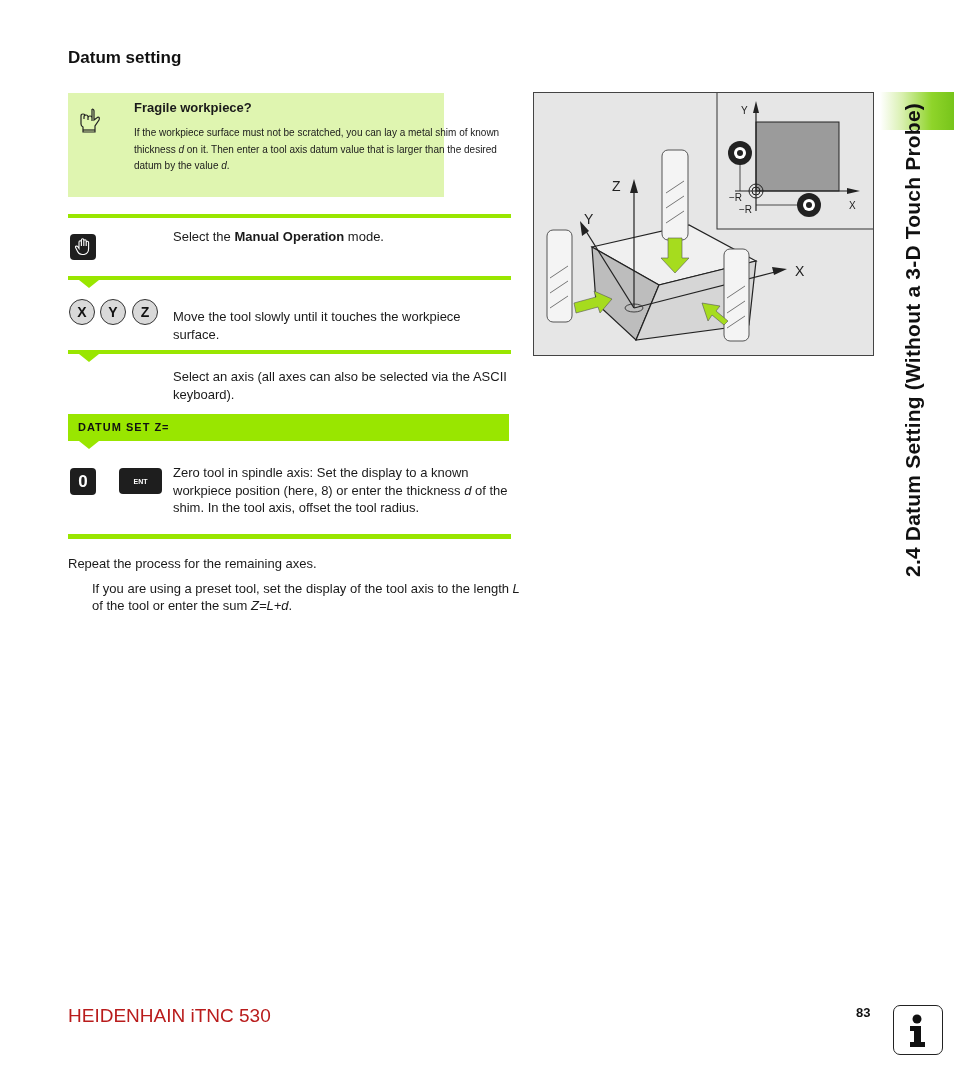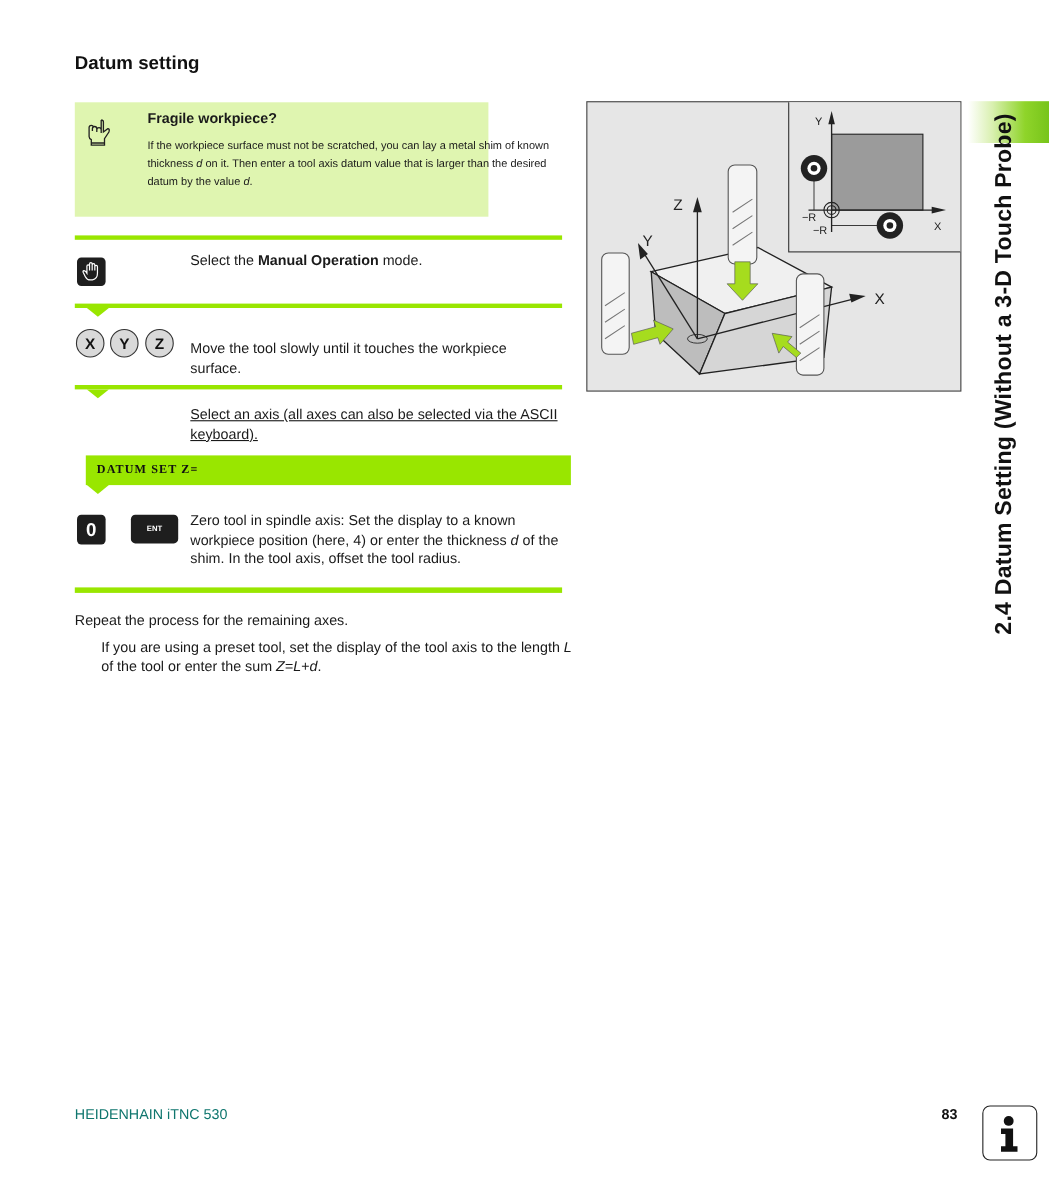--- a/index.html
+++ b/index.html
@@ -27,41 +27,41 @@
     display: flex; align-items: center; justify-content: center; font-weight: bold;
   }
   .key-round {
     position: absolute; width: 26px; height: 26px; border-radius: 50%;
     background: #d9d9d9; border: 1.5px solid #333; box-sizing: border-box;
     display: flex; align-items: center; justify-content: center;
     font-weight: bold; font-size: 14px; color: #111;
   }
   .dialog {
     left: 68px; top: 414px; width: 441px; height: 27px; background: #99e600;
-    font-family: Liberation Serif, serif; font-weight: bold; font-size: 11px;
-    letter-spacing: 1px; line-height: 27px; padding-left: 10px; box-sizing: border-box; color: #111; margin-left: 10px;
+    font-family: Liberation Sans, sans-serif; font-weight: bold; font-size: 11px;
+    letter-spacing: 1px; line-height: 27px; padding-left: 10px; box-sizing: border-box; color: #111;
   }
   .para { left: 68px; width: 440px; font-size: 13px; line-height: 16.5px; }
   .figure {
     left: 533px; top: 92px; width: 341px; height: 264px;
     background: #e6e6e6; border: 1px solid #444; box-sizing: border-box;
   }
   .side-tab {
     left: 880px; top: 92px; width: 74px; height: 38px;
     background: linear-gradient(to right, #ffffff 0%, #d9f0b0 30%, #8fd42a 70%, #77c41a 100%);
   }
   .side-title {
     left: 893px; top: 50px; width: 40px; height: 580px;
     display: flex; align-items: center; justify-content: center;
   }
   .side-title span {
     transform: rotate(-90deg); white-space: nowrap; font-size: 21px; font-weight: bold;
     color: #111; display: inline-block; letter-spacing: 0.2px;
   }
-  .footer-left { left: 68px; top: 1005px; font-size: 13px; color: #0f766e; }
+  .footer-left { left: 68px; top: 1005px; font-size: 19px; color: #b91c1c; }
   .footer-page { left: 856px; top: 1005px; font-size: 13px; font-weight: bold; color: #111; }
   .info-box {
     left: 893px; top: 1005px; width: 50px; height: 50px; border: 1.5px solid #222;
     border-radius: 7px; box-sizing: border-box; background: #fff;
   }
 </style>
 </head>
 <body>
 
 <div class="abs h2">Datum setting</div>
@@ -88,28 +88,28 @@
 <div class="tri" style="left:79px; top:280px;"></div>
 
 <div class="key-round" style="left:69px; top:299px;">X</div>
 <div class="key-round" style="left:100px; top:299px;">Y</div>
 <div class="key-round" style="left:132px; top:299px;">Z</div>
 <div class="step-text" style="top:308px;">Move the tool slowly until it touches the workpiece surface.</div>
 
 <div class="gbar" style="top:350px;"></div>
 <div class="tri" style="left:79px; top:354px;"></div>
 
-<div class="step-text" style="top:368px;text-decoration:underline;">Select an axis (all axes can also be selected via the ASCII keyboard).</div>
+<div class="step-text" style="top:368px;">Select an axis (all axes can also be selected via the ASCII keyboard).</div>
 
 <div class="abs dialog">DATUM SET Z=</div>
 <div class="tri" style="left:79px; top:441px;"></div>
 
 <div class="key-dark" style="left:70px; top:468px; width:26px; height:27px; font-size:17px;">0</div>
 <div class="key-dark" style="left:119px; top:468px; width:43px; height:26px; font-size:7px;">ENT</div>
-<div class="step-text" style="top:464px;"><span>Zero tool in spindle axis: Set the display to a known workpiece position (here, 4) or enter the thickness </span><i>d</i><span> of the shim. In the tool axis, offset the tool radius.</span></div>
+<div class="step-text" style="top:464px;"><span>Zero tool in spindle axis: Set the display to a known workpiece position (here, 8) or enter the thickness </span><i>d</i><span> of the shim. In the tool axis, offset the tool radius.</span></div>
 
 <div class="gbar" style="top:534px; height:5px;"></div>
 
 <div class="abs para" style="top:556px;">Repeat the process for the remaining axes.</div>
 <div class="abs para" style="top:581px;margin-left:24px;"><span>If you are using a preset tool, set the display of the tool axis to the length </span><i>L</i><span> of the tool or enter the sum </span><i>Z=L+d</i><span>.</span></div>
 
 <div class="abs figure">
   <svg width="339" height="262" viewBox="0 0 339 262">
 
     <rect x="183" y="-1" width="157" height="137" fill="#e6e6e6" stroke="#333" stroke-width="1"></rect>

